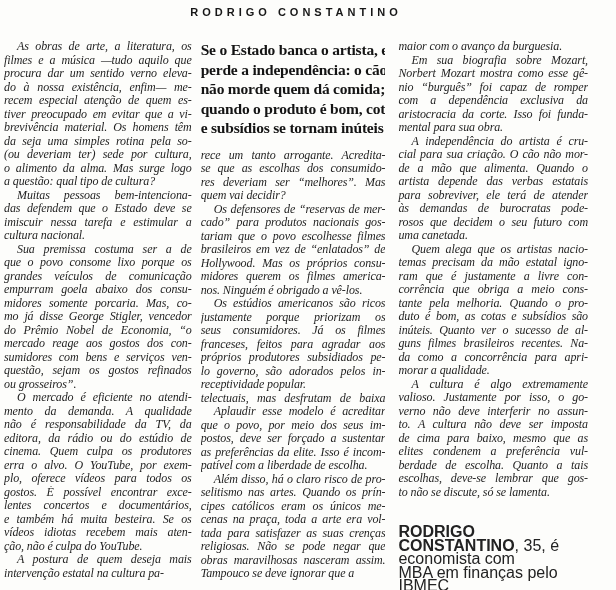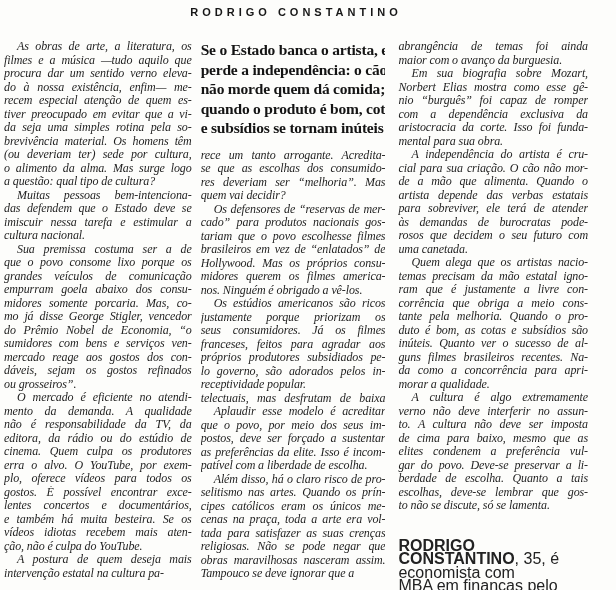--- a/index.html
+++ b/index.html
@@ -76,43 +76,43 @@
 
   <div class="columns">
     <div class="col col-1">
         <div class="para">
           <div class="line indent">As obras de arte, a literatura, os</div>
           <div class="line">filmes e a música —tudo aquilo que</div>
           <div class="line">procura dar um sentido verno eleva-</div>
           <div class="line">do à nossa existência, enfim— me-</div>
           <div class="line">recem especial atenção de quem es-</div>
           <div class="line">tiver preocupado em evitar que a vi-</div>
+          <div class="line">brevivência material. Os homens têm</div>
           <div class="line">da seja uma simples rotina pela so-</div>
-          <div class="line">brevivência material. Os homens têm</div>
           <div class="line">(ou deveriam ter) sede por cultura,</div>
           <div class="line">o alimento da alma. Mas surge logo</div>
           <div class="line line-end">a questão: qual tipo de cultura?</div>
         </div>
         <div class="para">
           <div class="line indent">Muitas pessoas bem-intenciona-</div>
           <div class="line">das defendem que o Estado deve se</div>
           <div class="line">imiscuir nessa tarefa e estimular a</div>
           <div class="line line-end">cultura nacional.</div>
         </div>
         <div class="para">
           <div class="line indent">Sua premissa costuma ser a de</div>
           <div class="line">que o povo consome lixo porque os</div>
           <div class="line">grandes veículos de comunicação</div>
           <div class="line">empurram goela abaixo dos consu-</div>
           <div class="line">midores somente porcaria. Mas, co-</div>
           <div class="line">mo já disse George Stigler, vencedor</div>
           <div class="line">do Prêmio Nobel de Economia, “o</div>
+          <div class="line">mercado reage aos gostos dos con-</div>
           <div class="line">sumidores com bens e serviços ven-</div>
-          <div class="line">mercado reage aos gostos dos con-</div>
-          <div class="line">dáveis, sejam os gostos refinados</div>
+          <div class="line">questão, sejam os gostos refinados</div>
           <div class="line line-end">ou grosseiros”.</div>
         </div>
         <div class="para">
           <div class="line indent">O mercado é eficiente no atendi-</div>
           <div class="line">mento da demanda. A qualidade</div>
           <div class="line">não é responsabilidade da TV, da</div>
           <div class="line">editora, da rádio ou do estúdio de</div>
           <div class="line">cinema. Quem culpa os produtores</div>
           <div class="line">erra o alvo. O YouTube, por exem-</div>
           <div class="line">plo, oferece vídeos para todos os</div>
@@ -131,21 +131,21 @@
         <div class="quote">
           <div class="quote-line">Se o Estado banca o artista, ele</div>
           <div class="quote-line">perde a independência: o cão</div>
           <div class="quote-line">não morde quem dá comida;</div>
           <div class="quote-line">quando o produto é bom, cotas</div>
           <div class="quote-line">e subsídios se tornam inúteis</div>
         </div>
         <div class="para">
           <div class="line">rece um tanto arrogante. Acredita-</div>
           <div class="line">se que as escolhas dos consumido-</div>
-          <div class="line">res deveriam ser “melhoria”. Mas</div>
+          <div class="line">res deveriam ser “melhores”. Mas</div>
           <div class="line line-end">quem vai decidir?</div>
         </div>
         <div class="para">
           <div class="line indent">Os defensores de “reservas de mer-</div>
           <div class="line">cado” para produtos nacionais gos-</div>
           <div class="line">tariam que o povo escolhesse filmes</div>
           <div class="line">brasileiros em vez de “enlatados” de</div>
           <div class="line">Hollywood. Mas os próprios consu-</div>
           <div class="line">midores querem os filmes america-</div>
           <div class="line line-end">nos. Ninguém é obrigado a vê-los.</div>
@@ -174,26 +174,25 @@
           <div class="line">cenas na praça, toda a arte era vol-</div>
           <div class="line">tada para satisfazer as suas crenças</div>
           <div class="line">religiosas. Não se pode negar que</div>
           <div class="line">obras maravilhosas nasceram assim.</div>
           <div class="line line-end">Tampouco se deve ignorar que a</div>
         </div>
       </div>
     <div class="col col-3">
 
     <div class="para">
-          <div class="line">abrangência de temas foi ainda</div>
           <div class="line line-end">maior com o avanço da burguesia.</div>
         </div>
         <div class="para">
           <div class="line indent">Em sua biografia sobre Mozart,</div>
-          <div class="line">Norbert Elias mostra como esse gê-</div>
+          <div class="line">Norbert Mozart mostra como esse gê-</div>
           <div class="line">nio “burguês” foi capaz de romper</div>
           <div class="line">com a dependência exclusiva da</div>
           <div class="line">aristocracia da corte. Isso foi funda-</div>
           <div class="line line-end">mental para sua obra.</div>
         </div>
         <div class="para">
           <div class="line indent">A independência do artista é cru-</div>
           <div class="line">cial para sua criação. O cão não mor-</div>
           <div class="line">de a mão que alimenta. Quando o</div>
           <div class="line">artista depende das verbas estatais</div>
@@ -209,25 +208,25 @@
           <div class="line">corrência que obriga a meio cons-</div>
           <div class="line">tante pela melhoria. Quando o pro-</div>
           <div class="line">duto é bom, as cotas e subsídios são</div>
           <div class="line">inúteis. Quanto ver o sucesso de al-</div>
           <div class="line">guns filmes brasileiros recentes. Na-</div>
           <div class="line">da como a concorrência para apri-</div>
           <div class="line line-end">morar a qualidade.</div>
         </div>
         <div class="para">
           <div class="line indent">A cultura é algo extremamente</div>
+          <div class="line">valioso. Justamente por isso, o go-</div>
           <div class="line">verno não deve interferir no assun-</div>
           <div class="line">to. A cultura não deve ser imposta</div>
           <div class="line">de cima para baixo, mesmo que as</div>
           <div class="line">elites condenem a preferência vul-</div>
-          <div class="line">gar do povo. Deve-se preservar a li-</div>
           <div class="line">berdade de escolha. Quanto a tais</div>
           <div class="line">escolhas, deve-se lembrar que gos-</div>
           <div class="line line-end">to não se discute, só se lamenta.</div>
         </div>
         <div class="byline">
           <div><span class="byline-name">RODRIGO CONSTANTINO</span><span>, 35, é economista com</span></div>
           <div>MBA em finanças pelo IBMEC</div>
         </div>
       </div>
   </div>

